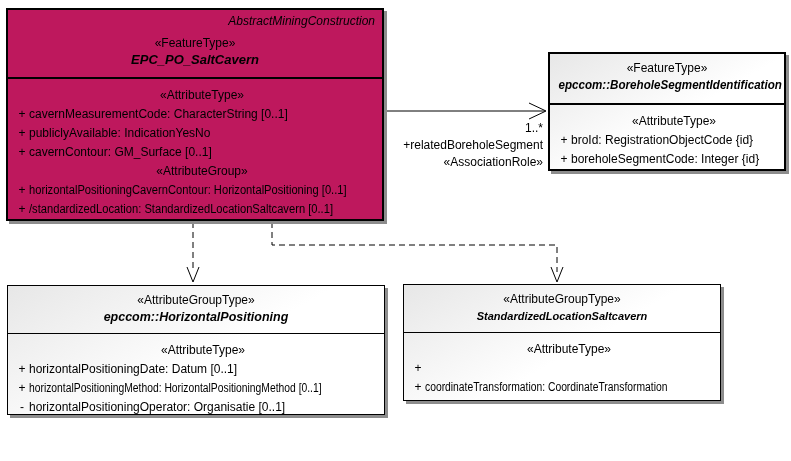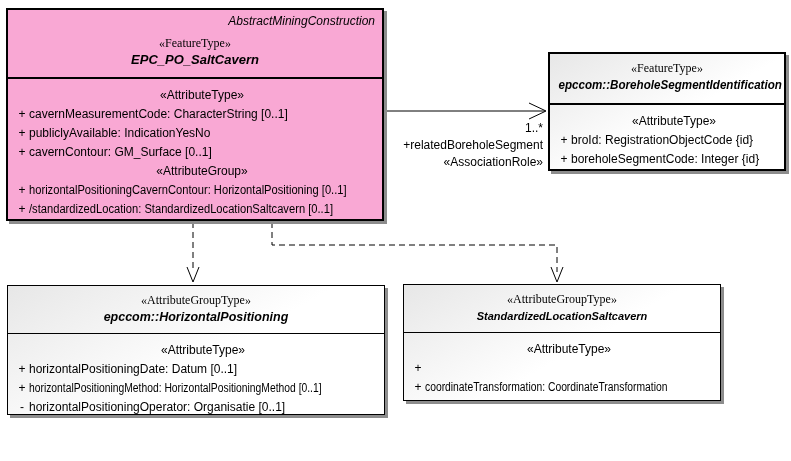--- a/index.html
+++ b/index.html
@@ -8,25 +8,25 @@
     position:relative; width:791px; height:461px; background:#ffffff;
     font-family:"Liberation Sans", sans-serif; color:#000; overflow:hidden;
     font-size:12px;
   }
   .connector-layer { position:absolute; left:0; top:0; width:791px; height:461px; }
   .uml-class {
     position:absolute; border:1px solid #000; box-shadow:3px 3px 0 #8d8d8d;
     background:linear-gradient(150deg,#e7e7e7 0%,#ffffff 55%);
   }
   .uml-class.thick { border-width:2px; }
-  .uml-class.cyan { background:#f9a8d4; }
+  .uml-class.cyan { background:#be185d; }
   .hdr { border-bottom:1px solid #000; text-align:center; overflow:hidden; }
   .thick .hdr { border-bottom-width:2px; }
   .parent-label { text-align:right; font-style:italic; padding:4px 7px 0 0; line-height:14px; }
-  .stereo { line-height:16px;font-family:Liberation Serif, serif; }
+  .stereo { line-height:16px; }
   .hdr-pad { padding-top:6px; }
   .cls-name { font-weight:bold; font-size:13px; line-height:18px; white-space:nowrap;font-style:italic; }
   .mt7 { margin-top:7px; }
   .body { padding-top:7px; overflow:hidden;text-align:center; }
   .sect-head { padding-left:14px; line-height:19px; }
   .attr { display:flex; line-height:19px; white-space:nowrap; }
   .vis { flex:none; width:21px; padding-left:7px; }
   .attr-text { transform-origin:0 50%; display:inline-block; }
   .squeeze-sm .attr-text { transform:scaleX(.93); }
   .squeeze .attr-text { transform:scaleX(.86); }

